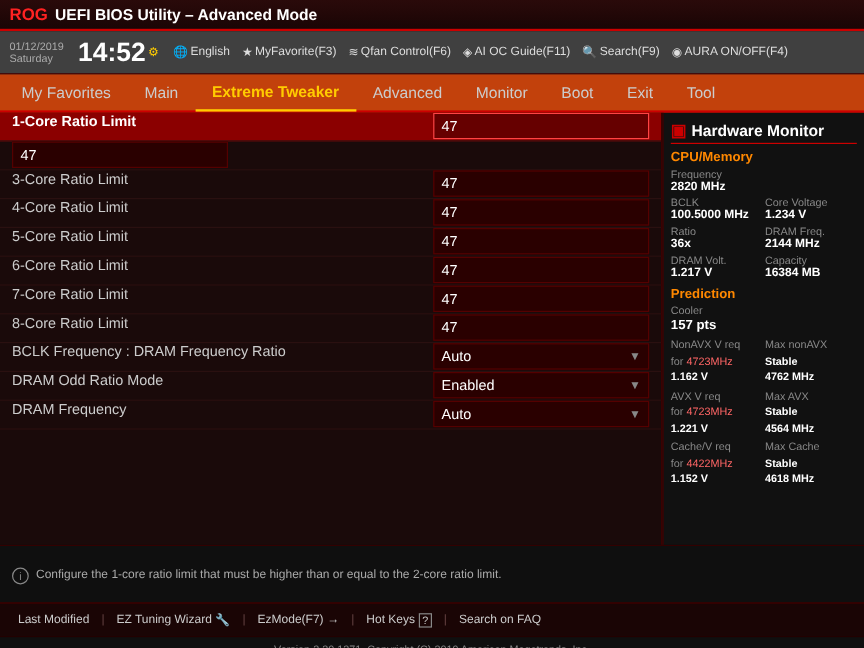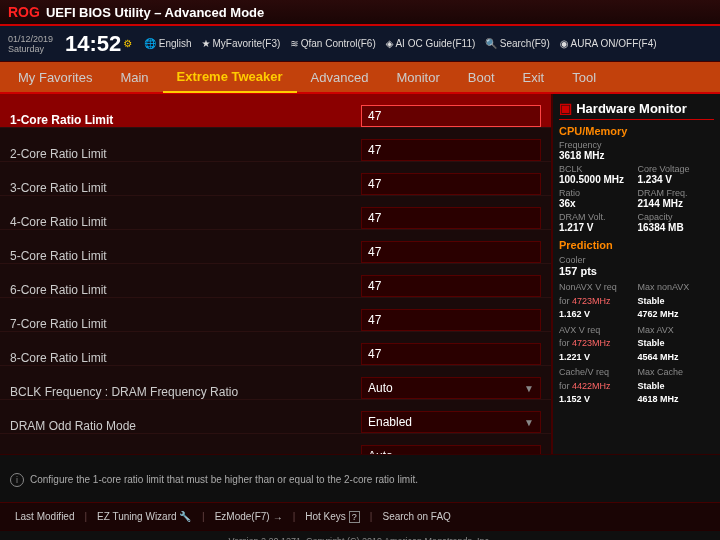--- a/index.html
+++ b/index.html
@@ -29,21 +29,21 @@
     }
     .title-bar-text {
       color: #ffffff;
       font-size: 13px;
       font-weight: bold;
       flex: 1;
     }
 
     
     .info-bar {
-      background: #0f172a;
+      background: #404040;
       display: flex;
       align-items: center;
       padding: 2px 8px;
       gap: 12px;
       border-bottom: 1px solid #440000;
       height: 36px;
     }
     .datetime {
       display: flex;
       flex-direction: column;
@@ -109,22 +109,22 @@
       background: #1a0a0a;
       overflow-y: auto;
       border-right: 1px solid #440000;
     }
     .settings-panel::-webkit-scrollbar { width: 6px; }
     .settings-panel::-webkit-scrollbar-track { background: #1a0a0a; }
     .settings-panel::-webkit-scrollbar-thumb { background: #660000; }
 
     .setting-row {
       display: flex;
-      align-items: flex-end;
-      height: 34px;
+      align-items: flex-start;
+      height: 24px;
       border-bottom: 1px solid #2a1010;
       padding: 0 10px;
     }
     .setting-row:first-child {
       background: #8b0000;
     }
     .setting-label {
       flex: 1;
       font-size: 12px;
       color: #cccccc;
@@ -332,21 +332,20 @@
 
 <div class="main-content">
 
   <div class="settings-panel">
 
     <div class="setting-row">
       <span class="setting-label">1-Core Ratio Limit</span>
       <div class="setting-value">47</div>
     </div>
     <div class="setting-row">
-      <span class="setting-label">2-Core Ratio Limit</span>
       <div class="setting-value">47</div>
     </div>
     <div class="setting-row">
       <span class="setting-label">3-Core Ratio Limit</span>
       <div class="setting-value">47</div>
     </div>
     <div class="setting-row">
       <span class="setting-label">4-Core Ratio Limit</span>
       <div class="setting-value">47</div>
     </div>
@@ -397,21 +396,21 @@
     <div class="hw-section-title">
       <span class="hw-icon">▣</span>
       <span>Hardware Monitor</span>
     </div>
 
     <div class="hw-group-title">CPU/Memory</div>
 
     <div class="hw-value-pair">
       <div class="hw-val-item">
         <div class="hw-val-label">Frequency</div>
-        <div class="hw-val-value">3618 MHz</div>
+        <div class="hw-val-value">2820 MHz</div>
       </div>
     </div>
 
     <div class="hw-value-pair">
       <div class="hw-val-item">
         <div class="hw-val-label">BCLK</div>
         <div class="hw-val-value">100.5000 MHz</div>
       </div>
       <div class="hw-val-item">
         <div class="hw-val-label">Core Voltage</div>

